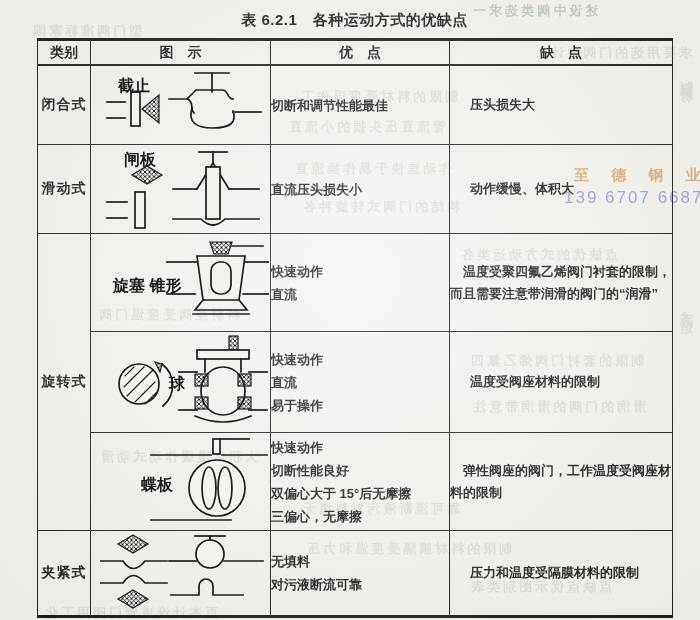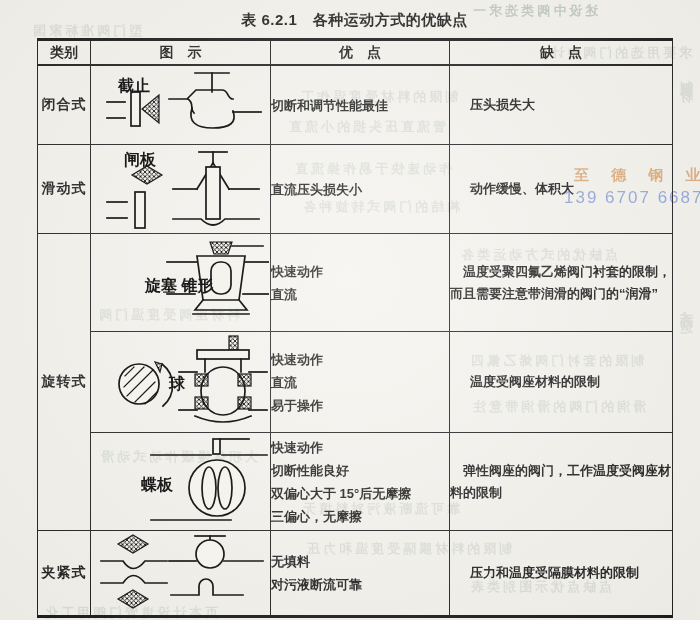--- a/index.html
+++ b/index.html
@@ -40,21 +40,21 @@
   
   table.main{position:absolute;left:37px;top:38px;border-collapse:collapse;table-layout:fixed;
         border-top:3px solid #151515;border-bottom:3px solid #151515;}
   table.main th,table.main td{border:1.5px solid #1b1b1b;padding:0;vertical-align:middle;}
   table.main thead th{height:23px;font-size:14px;font-weight:700;border-bottom:2px solid #1b1b1b;}
   .r1 td{height:78px;} .r2 td{height:88px;} .r3 td{height:97px;}
   .r4 td{height:100px;} .r5 td{height:97px;} .r6 td{height:84px;}
   td.cat{text-align:center;font-size:14px;font-weight:700;letter-spacing:1px;}
   td.dia{position:relative;}
   .dlabel{position:absolute;font-size:16px;font-weight:700;white-space:nowrap;z-index:2;}
-  .dl1{left:27px;top:10px;} .dl2{left:33px;top:5px;} .dl3{left:22px;top:42px;margin-left:32px;}
+  .dl1{left:27px;top:10px;} .dl2{left:33px;top:5px;} .dl3{left:22px;top:42px;}
   .dl4{left:78px;top:42px;} .dl5{left:28px;top:42px;margin-left:22px;}
   td.pros{padding-left:15px;font-size:13px;font-weight:700;}
   td.pros .ln{line-height:23px;white-space:nowrap;}
   td.cons{padding-left:6px;font-size:13px;font-weight:700;}
   td.cons.single{padding-left:20px;}
   td.cons .ln{line-height:22px;white-space:nowrap;}
   td.cons .ind{padding-left:13px;}
   svg.diag{position:absolute;left:0;top:0;z-index:1;}
   svg.diag line,svg.diag path,svg.diag rect,svg.diag circle,svg.diag ellipse,svg.diag polygon{
         stroke:#1c1c1c;stroke-width:1.7;fill:none;stroke-linecap:square;}

